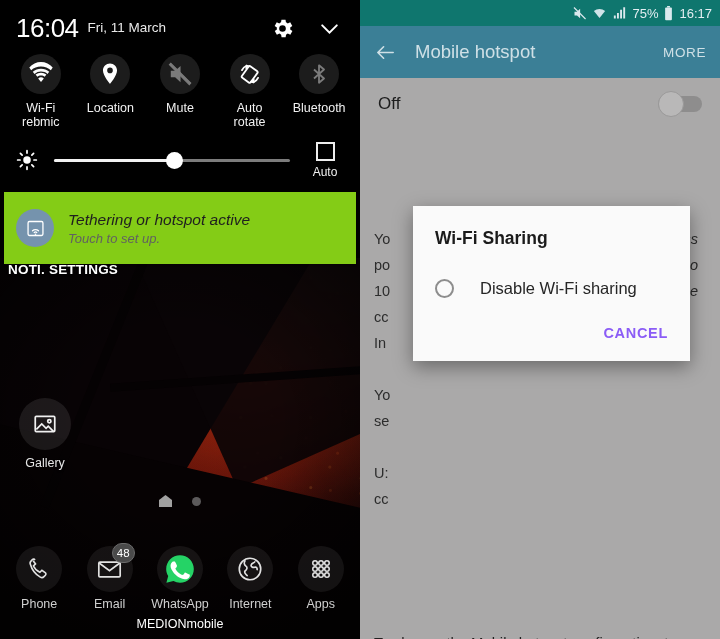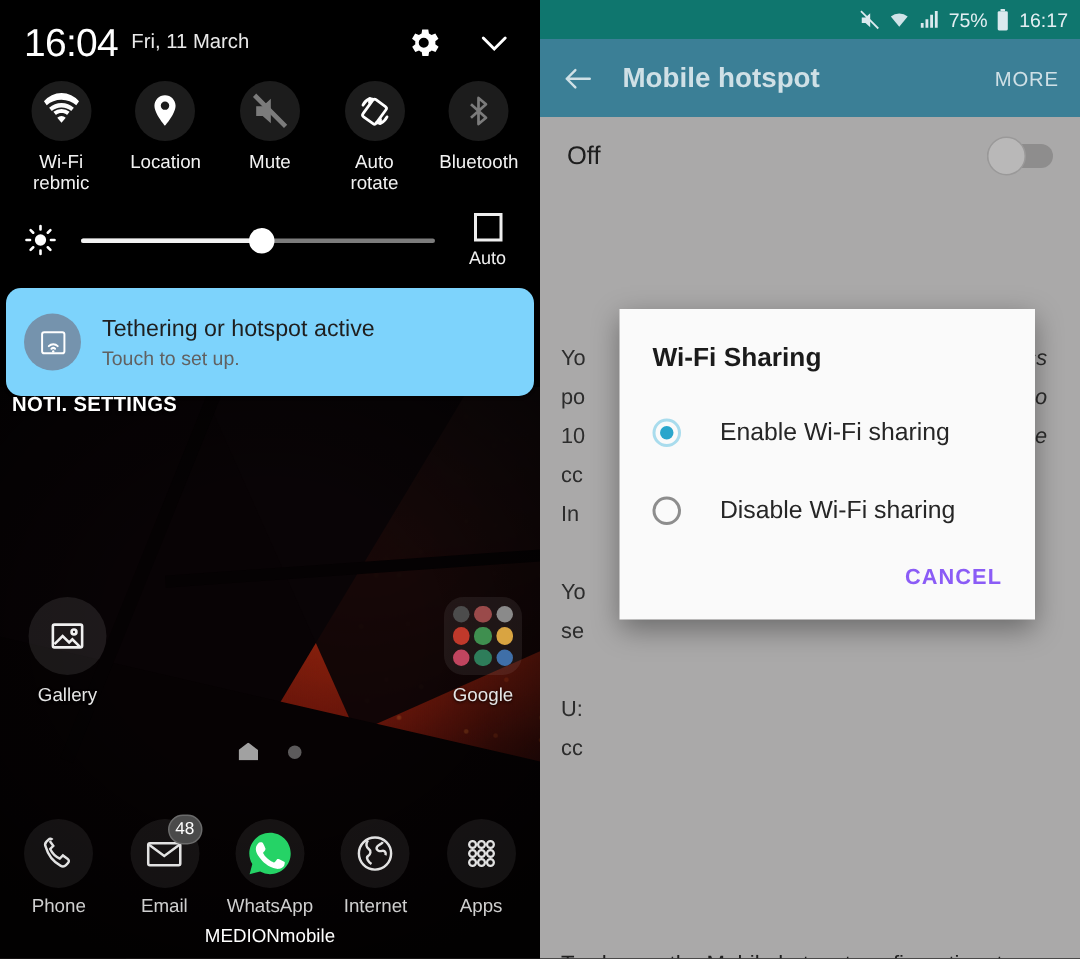--- a/index.html
+++ b/index.html
@@ -58,21 +58,21 @@
 
   .bright{display:flex;align-items:center;padding:10px 14px 0 16px;height:42px;}
   .slider{position:relative;flex:1;margin:0 14px 0 16px;height:20px;display:flex;align-items:center;}
   .s-track{position:absolute;left:0;right:0;height:3px;background:#7c7c7c;border-radius:2px;}
   .s-fill{position:absolute;left:0;width:51%;height:3px;background:#f2f2f2;border-radius:2px;}
   .s-thumb{position:absolute;left:51%;width:17px;height:17px;margin-left:-8px;border-radius:50%;background:#fff;}
   .auto-box{display:flex;flex-direction:column;align-items:center;width:42px;}
   .auto-sq{width:15px;height:15px;border:2px solid #eee;}
   .auto-lab{color:#f0f0f0;font-size:12px;margin-top:4px;}
 
-  .notif{margin:11px 4px 0 4px;background:#7dd3fc;border-radius:10px;display:flex;align-items:center;padding:13px 12px;height:46px;box-shadow:0 1px 2px rgba(0,0,0,.4);}
+  .notif{margin:11px 4px 0 4px;background:#84cc16;border-radius:0;display:flex;align-items:center;padding:13px 12px;height:46px;box-shadow:0 1px 2px rgba(0,0,0,.4);font-style:italic;}
   .notif-ic{width:38px;height:38px;border-radius:50%;background:#7593ad;display:flex;align-items:center;justify-content:center;flex:0 0 38px;}
   .notif-txt{margin-left:14px;}
   .notif-t{color:#1f1f1f;font-size:15.5px;line-height:19px;}
   .notif-s{color:#616161;font-size:13px;line-height:17px;margin-top:1px;}
   .noti-settings{position:absolute;left:8px;top:262px;color:#fff;font-size:13.5px;font-weight:bold;letter-spacing:.2px;text-shadow:0 1px 2px #000;}
 
   
   .home-ic{position:absolute;display:flex;flex-direction:column;align-items:center;width:74px;}
   .home-circ{width:52px;height:52px;border-radius:50%;background:rgba(255,255,255,.09);display:flex;align-items:center;justify-content:center;}
   .home-lab{margin-top:6px;color:#e6e6e6;font-size:12.5px;text-shadow:0 1px 2px rgba(0,0,0,.9);}
@@ -88,21 +88,21 @@
   .dock-circ{width:46px;height:46px;border-radius:50%;background:rgba(255,255,255,.07);display:flex;align-items:center;justify-content:center;position:relative;}
   .dock-lab{margin-top:5px;color:#cfcfcf;font-size:12.5px;}
   .badge{position:absolute;top:-3px;right:-2px;min-width:20px;height:20px;border-radius:10px;background:#4a4a4a;color:#fff;font-size:11.5px;display:flex;align-items:center;justify-content:center;padding:0 4px;box-sizing:border-box;border:1px solid #6b6b6b;}
   .carrier{position:absolute;left:0;right:0;top:617px;text-align:center;color:#fff;font-size:12.5px;}
 
   
   .right{position:relative;width:360px;height:639px;background:#aaa9a9;overflow:hidden;}
   .statusbar{height:26px;background:#0f766e;display:flex;align-items:center;justify-content:flex-end;padding-right:8px;gap:5px;}
   .sb-txt{color:#e3eef2;font-size:13px;line-height:1;}
   .appbar{height:52px;background:#3b7f96;display:flex;align-items:center;padding:0 14px;}
-  .appbar-title{color:#cfe0e6;font-size:18.5px;margin-left:18px;font-weight:bold;}
+  .appbar-title{color:#cfe0e6;font-size:18.5px;margin-left:18px;}
   .appbar-more{margin-left:auto;color:#cfe0e6;font-size:13.5px;letter-spacing:.6px;}
   .r-body{position:relative;height:547px;background:#aaa9a9;}
   .offrow{display:flex;align-items:center;padding:0 18px;height:52px;}
   .off-lab{color:#1d1d1d;font-size:17px;}
   .toggle{margin-left:auto;width:44px;height:16px;border-radius:9px;background:#8e8d8d;position:relative;}
   .toggle-knob{position:absolute;left:0;top:-5px;width:26px;height:26px;border-radius:50%;background:#b9b8b8;border:1px solid #9a9999;box-sizing:border-box;}
   .bgtext{position:absolute;left:14px;right:10px;color:#2c2c2c;font-size:14.5px;line-height:26px;white-space:pre;}
   .bgtext.rt{left:auto;right:22px;text-align:right;font-style:italic;}
   .bottomnote{position:absolute;left:14px;right:12px;top:553px;color:#1f1f1f;font-size:14.8px;line-height:24px;}
 
@@ -141,34 +141,20 @@
       <div class="home-circ">
         <svg width="26" height="26" viewBox="0 0 24 24" fill="none" stroke="#f0f0f0" stroke-width="1.6">
           <rect x="3" y="5" width="18" height="14" rx="1"></rect>
           <circle cx="16" cy="9.5" r="1.5"></circle>
           <path d="M4 17l5-5 4 4 2-2 5 5"></path>
         </svg>
       </div>
       <div class="home-lab">Gallery</div>
     </div>
 
-    <div class="home-ic" style="left:285px;top:398px;">
-      <div class="gfolder" id="gfolder">
-          <div class="gmini" style="background: rgb(76, 76, 76);"></div>
-          <div class="gmini" style="background: rgb(154, 74, 74);"></div>
-          <div class="gmini" style="background: rgb(138, 138, 138);"></div>
-          <div class="gmini" style="background: rgb(192, 57, 43);"></div>
-          <div class="gmini" style="background: rgb(63, 143, 79);"></div>
-          <div class="gmini" style="background: rgb(217, 164, 65);"></div>
-          <div class="gmini" style="background: rgb(192, 69, 95);"></div>
-          <div class="gmini" style="background: rgb(46, 125, 90);"></div>
-          <div class="gmini" style="background: rgb(63, 111, 168);"></div>
-        </div>
-      <div class="home-lab">Google</div>
-    </div>
 
     <div class="pagedots">
       <div class="pd-home"></div>
       <div class="pd-dot"></div>
     </div>
 
     <div class="dock">
       <div class="dock-it">
         <div class="dock-circ">
           <svg width="26" height="26" viewBox="0 0 24 24" fill="none" stroke="#e2e2e2" stroke-width="1.5">
@@ -409,24 +395,20 @@
 o
 ne</div>
 
       <div class="bottomnote">To change the Mobile hotspot configuration, tap MORE and select Configure Mobile hotspot.</div>
 
       <div class="dialog">
         <div class="dlg-title">Wi-Fi Sharing</div>
 
         <div class="dlg-opts">
           <div class="dlg-opt">
-            <div class="radio on"></div>
-            <div class="opt-lab">Enable Wi-Fi sharing</div>
-          </div>
-          <div class="dlg-opt">
             <div class="radio"></div>
             <div class="opt-lab">Disable Wi-Fi sharing</div>
           </div>
         </div>
 
         <div class="dlg-actions">
           <div class="cancel">CANCEL</div>
         </div>
       </div>
     </div>

